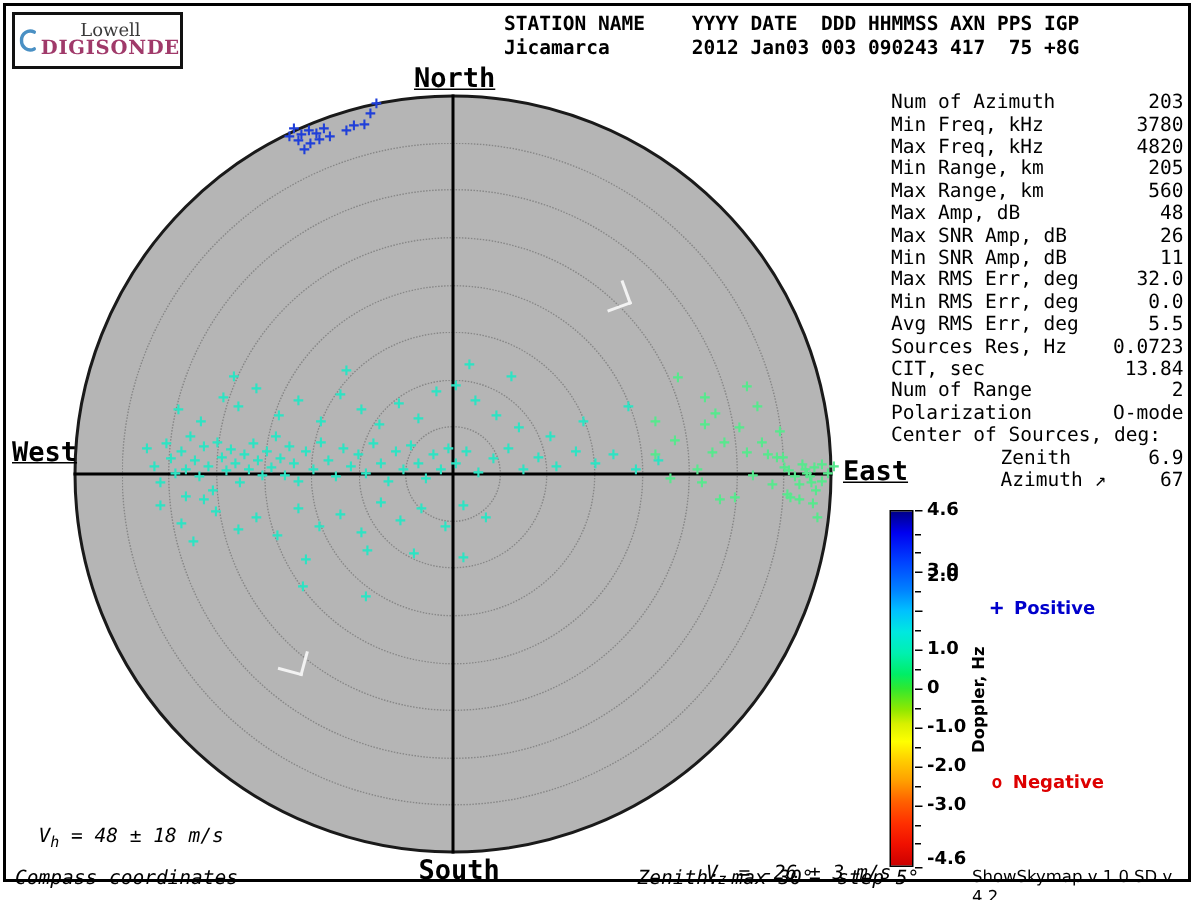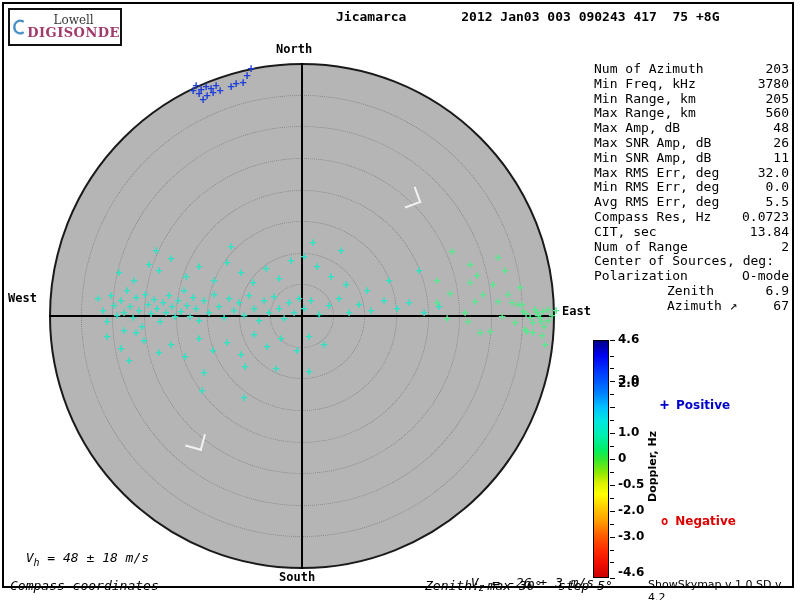--- a/index.html
+++ b/index.html
@@ -19,21 +19,21 @@
   .hdr{position:absolute;left:336px;top:9px;font-weight:bold;font-size:13px;line-height:16px;}
   .hdr div{white-space:pre;}
   
   .stats{position:absolute;left:594px;top:62px;width:195px;font-size:13px;}
   .srow{display:flex;justify-content:space-between;line-height:14.8px;white-space:pre;}
   .srow .ind{padding-left:73px;}
   
   .sky-circle{position:absolute;border-radius:50%;background:#b5b5b5;border:2px solid #1a1a1a;box-sizing:border-box;}
   .ring{position:absolute;border-radius:50%;border:1px dotted #878787;box-sizing:border-box;}
   .axis{position:absolute;background:#000;}
-  .compass{position:absolute;font-weight:bold;font-size:12px;}
+  .compass{position:absolute;font-weight:bold;font-size:18px;text-decoration:underline;}
   .pt{position:absolute;font-weight:bold;font-size:12px;transform:translate(-50%,-54%);line-height:1;}
   .chevron{position:absolute;width:15px;height:15px;border-left:2px solid #f2f2f2;border-bottom:2px solid #f2f2f2;}
   
   .cbar{position:absolute;left:593px;top:340px;width:16px;height:238px;border:1px solid #000;box-sizing:border-box;
     background:linear-gradient(to bottom,#000088 0%,#0000f0 6%,#0040ff 14%,#0080ff 22%,#00c0ff 28%,#00e8e0 34%,#00f0b0 40%,#00ee66 46%,#30e830 50%,#90e800 56%,#d8f000 60%,#ffff00 65%,#ffd000 70%,#ffa000 76%,#ff6000 82%,#ff3000 88%,#f01000 94%,#cc0000 100%);}
   .ctick{position:absolute;height:1px;background:#000;width:5px;left:610px;}
   .clab{position:absolute;left:618px;font-family:"DejaVu Sans",sans-serif;font-weight:bold;font-size:12px;transform:translateY(-55%);}
   .cbar-title{position:absolute;left:646px;top:502px;transform:rotate(-90deg);transform-origin:0 0;
     font-family:"DejaVu Sans",sans-serif;font-weight:bold;font-size:11px;white-space:nowrap;}
   
@@ -54,39 +54,41 @@
   <svg width="26" height="34" viewBox="0 0 26 34">
     <path d="M 21 5 A 12.5 13.5 0 1 0 21 29" fill="none" stroke="#4a90c4" stroke-width="5" stroke-linecap="round"></path>
   </svg>
   <div class="logo-txt">
     <span class="logo-lowell">Lowell</span>
     <span class="logo-digisonde">DIGISONDE</span>
   </div>
 </div>
 
 <div class="hdr">
+  <div>STATION NAME    YYYY DATE  DDD HHMMSS AXN PPS IGP</div>
   <div>Jicamarca       2012 Jan03 003 090243 417  75 +8G</div>
 </div>
 
 <div class="stats" id="stats">
     <div class="srow"><span>Num of Azimuth</span><span>203</span></div>
     <div class="srow"><span>Min Freq, kHz</span><span>3780</span></div>
+    <div class="srow"><span>Max Freq, kHz</span><span>4820</span></div>
     <div class="srow"><span>Min Range, km</span><span>205</span></div>
     <div class="srow"><span>Max Range, km</span><span>560</span></div>
     <div class="srow"><span>Max Amp, dB</span><span>48</span></div>
     <div class="srow"><span>Max SNR Amp, dB</span><span>26</span></div>
     <div class="srow"><span>Min SNR Amp, dB</span><span>11</span></div>
     <div class="srow"><span>Max RMS Err, deg</span><span>32.0</span></div>
     <div class="srow"><span>Min RMS Err, deg</span><span>0.0</span></div>
     <div class="srow"><span>Avg RMS Err, deg</span><span>5.5</span></div>
-    <div class="srow"><span>Compass Res, Hz</span><span>0.0723</span></div>
+    <div class="srow"><span>Sources Res, Hz</span><span>0.0723</span></div>
     <div class="srow"><span>CIT, sec</span><span>13.84</span></div>
     <div class="srow"><span>Num of Range</span><span>2</span></div>
+    <div class="srow"><span>Polarization</span><span>O-mode</span></div>
     <div class="srow"><span>Center of Sources, deg:</span><span></span></div>
-    <div class="srow"><span>Polarization</span><span>O-mode</span></div>
     <div class="srow"><span class="ind">Zenith</span><span>6.9</span></div>
     <div class="srow"><span class="ind">Azimuth ↗</span><span>67</span></div>
   </div>
 
 <div id="sky">
     <div class="sky-circle" style="left: 49px; top: 63px; width: 506px; height: 506px;"></div>
     <div class="ring" style="left: 270.375px; top: 284.375px; width: 63.25px; height: 63.25px;"></div>
     <div class="ring" style="left: 238.75px; top: 252.75px; width: 126.5px; height: 126.5px;"></div>
     <div class="ring" style="left: 207.125px; top: 221.125px; width: 189.75px; height: 189.75px;"></div>
     <div class="ring" style="left: 175.5px; top: 189.5px; width: 253px; height: 253px;"></div>
@@ -286,21 +288,21 @@
     <div class="clab" style="top: 340px;">4.6</div>
     <div class="ctick" style="top: 381.391px;"></div>
     <div class="clab" style="top: 381.391px;">3.0</div>
     <div class="ctick" style="top: 407.261px;"></div>
     <div class="clab" style="top: 384px;">2.0</div>
     <div class="ctick" style="top: 433.13px;"></div>
     <div class="clab" style="top: 433.13px;">1.0</div>
     <div class="ctick" style="top: 459px;"></div>
     <div class="clab" style="top: 459px;">0</div>
     <div class="ctick" style="top: 484.87px;"></div>
-    <div class="clab" style="top: 484.87px;">-0.5</div>
+    <div class="clab" style="top: 484.87px;">-1.0</div>
     <div class="ctick" style="top: 510.739px;"></div>
     <div class="clab" style="top: 510.739px;">-2.0</div>
     <div class="ctick" style="top: 536.609px;"></div>
     <div class="clab" style="top: 536.609px;">-3.0</div>
     <div class="ctick" style="top: 578px;"></div>
     <div class="clab" style="top: 573px;">-4.6</div>
     <div class="ctick" style="top: 355.522px; width: 4px;"></div>
     <div class="ctick" style="top: 368.457px; width: 4px;"></div>
     <div class="ctick" style="top: 394.326px; width: 4px;"></div>
     <div class="ctick" style="top: 420.196px; width: 4px;"></div>

